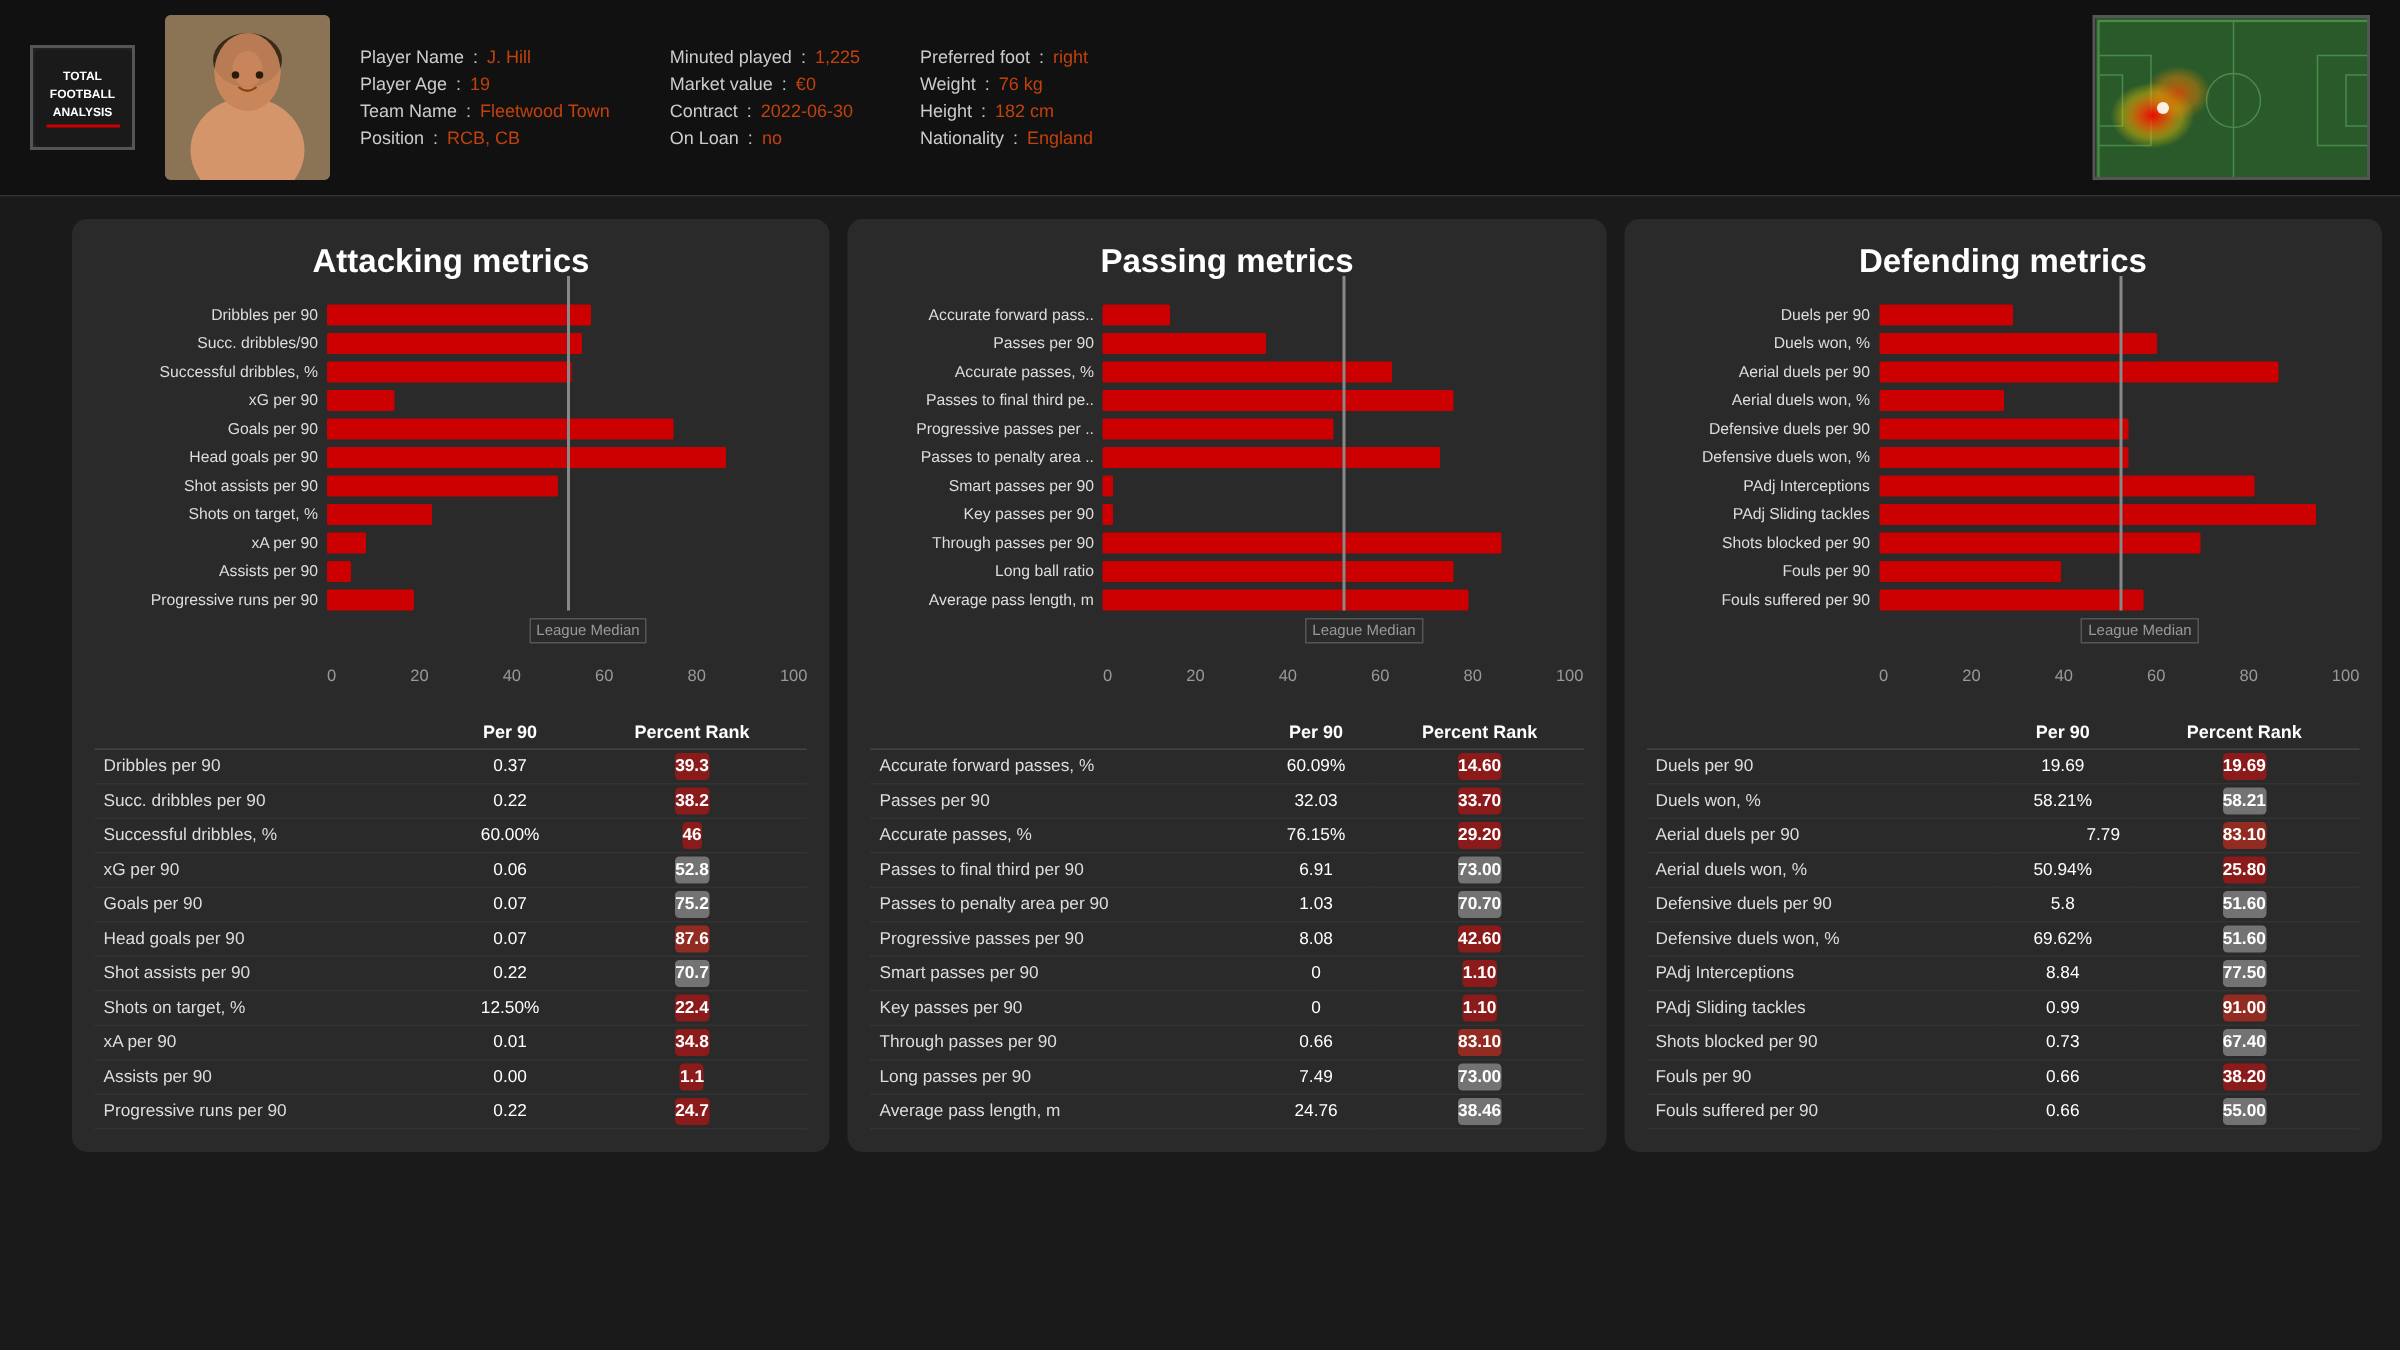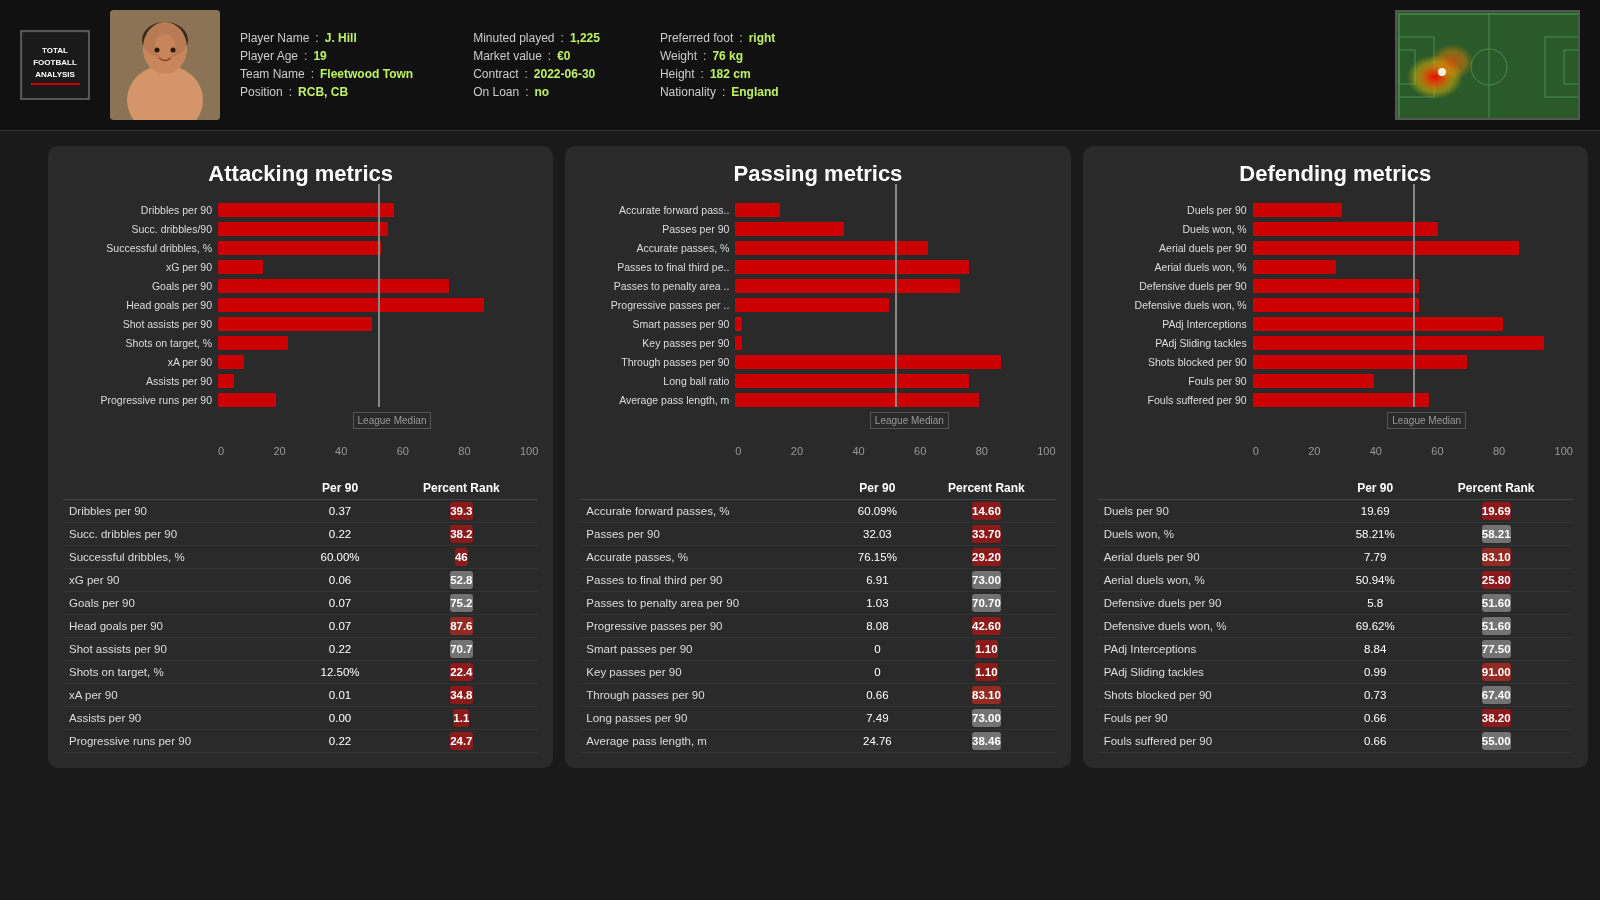--- a/index.html
+++ b/index.html
@@ -45,35 +45,35 @@
       border-radius: 4px;
       flex-shrink: 0;
       display: flex;
       align-items: center;
       justify-content: center;
       overflow: hidden;
     }
     .player-photo svg { width: 100%; height: 100%; }
     .player-info {
       display: flex;
-      gap: 60px;
+      gap: 40px;
       flex: 1;
     }
     .info-col {
       display: flex;
       flex-direction: column;
       gap: 4px;
     }
     .info-row {
       display: flex;
       gap: 6px;
       font-size: 12px;
     }
     .info-label { color: #ccc; white-space: nowrap; }
-    .info-value { color: #bef264; font-weight: bold; white-space: nowrap; }
+    .info-value { color: #c2410c; font-weight: normal; white-space: nowrap; }
     .heatmap {
       width: 185px;
       height: 110px;
       border: 2px solid #555;
       position: relative;
       overflow: hidden;
       flex-shrink: 0;
     }
 
     
@@ -472,29 +472,29 @@
               <div class="bar-fill" style="width: 60%;"></div>
             </div>
           </div>
           <div class="bar-row">
             <div class="bar-label">Passes to final third pe..</div>
             <div class="bar-area" style="position: relative;">
               <div class="bar-fill" style="width: 73%;"></div>
             </div>
           </div>
           <div class="bar-row">
+            <div class="bar-label">Progressive passes per ..</div>
+            <div class="bar-area" style="position: relative;">
+              <div class="bar-fill" style="width: 48%;"></div>
+            </div>
+          </div>
+          <div class="bar-row">
             <div class="bar-label">Passes to penalty area ..</div>
             <div class="bar-area" style="position: relative;">
               <div class="bar-fill" style="width: 70%;"></div>
-            </div>
-          </div>
-          <div class="bar-row">
-            <div class="bar-label">Progressive passes per ..</div>
-            <div class="bar-area" style="position: relative;">
-              <div class="bar-fill" style="width: 48%;"></div>
             </div>
           </div>
           <div class="bar-row">
             <div class="bar-label">Smart passes per 90</div>
             <div class="bar-area" style="position: relative;">
               <div class="bar-fill" style="width: 2%;"></div>
             </div>
           </div>
           <div class="bar-row">
             <div class="bar-label">Key passes per 90</div>
@@ -696,21 +696,21 @@
             <td style="text-align: center;">19.69</td>
             <td><span class="percent-rank-cell rank-low">19.69</span></td>
           </tr>
           <tr>
             <td>Duels won, %</td>
             <td style="text-align: center;">58.21%</td>
             <td><span class="percent-rank-cell rank-mid">58.21</span></td>
           </tr>
           <tr>
             <td>Aerial duels per 90</td>
-            <td style="text-align: center;">7.79</td>
+            <td style="text-align: right;">7.79</td>
             <td><span class="percent-rank-cell rank-high">83.10</span></td>
           </tr>
           <tr>
             <td>Aerial duels won, %</td>
             <td style="text-align: center;">50.94%</td>
             <td><span class="percent-rank-cell rank-low">25.80</span></td>
           </tr>
           <tr>
             <td>Defensive duels per 90</td>
             <td style="text-align: center;">5.8</td>

